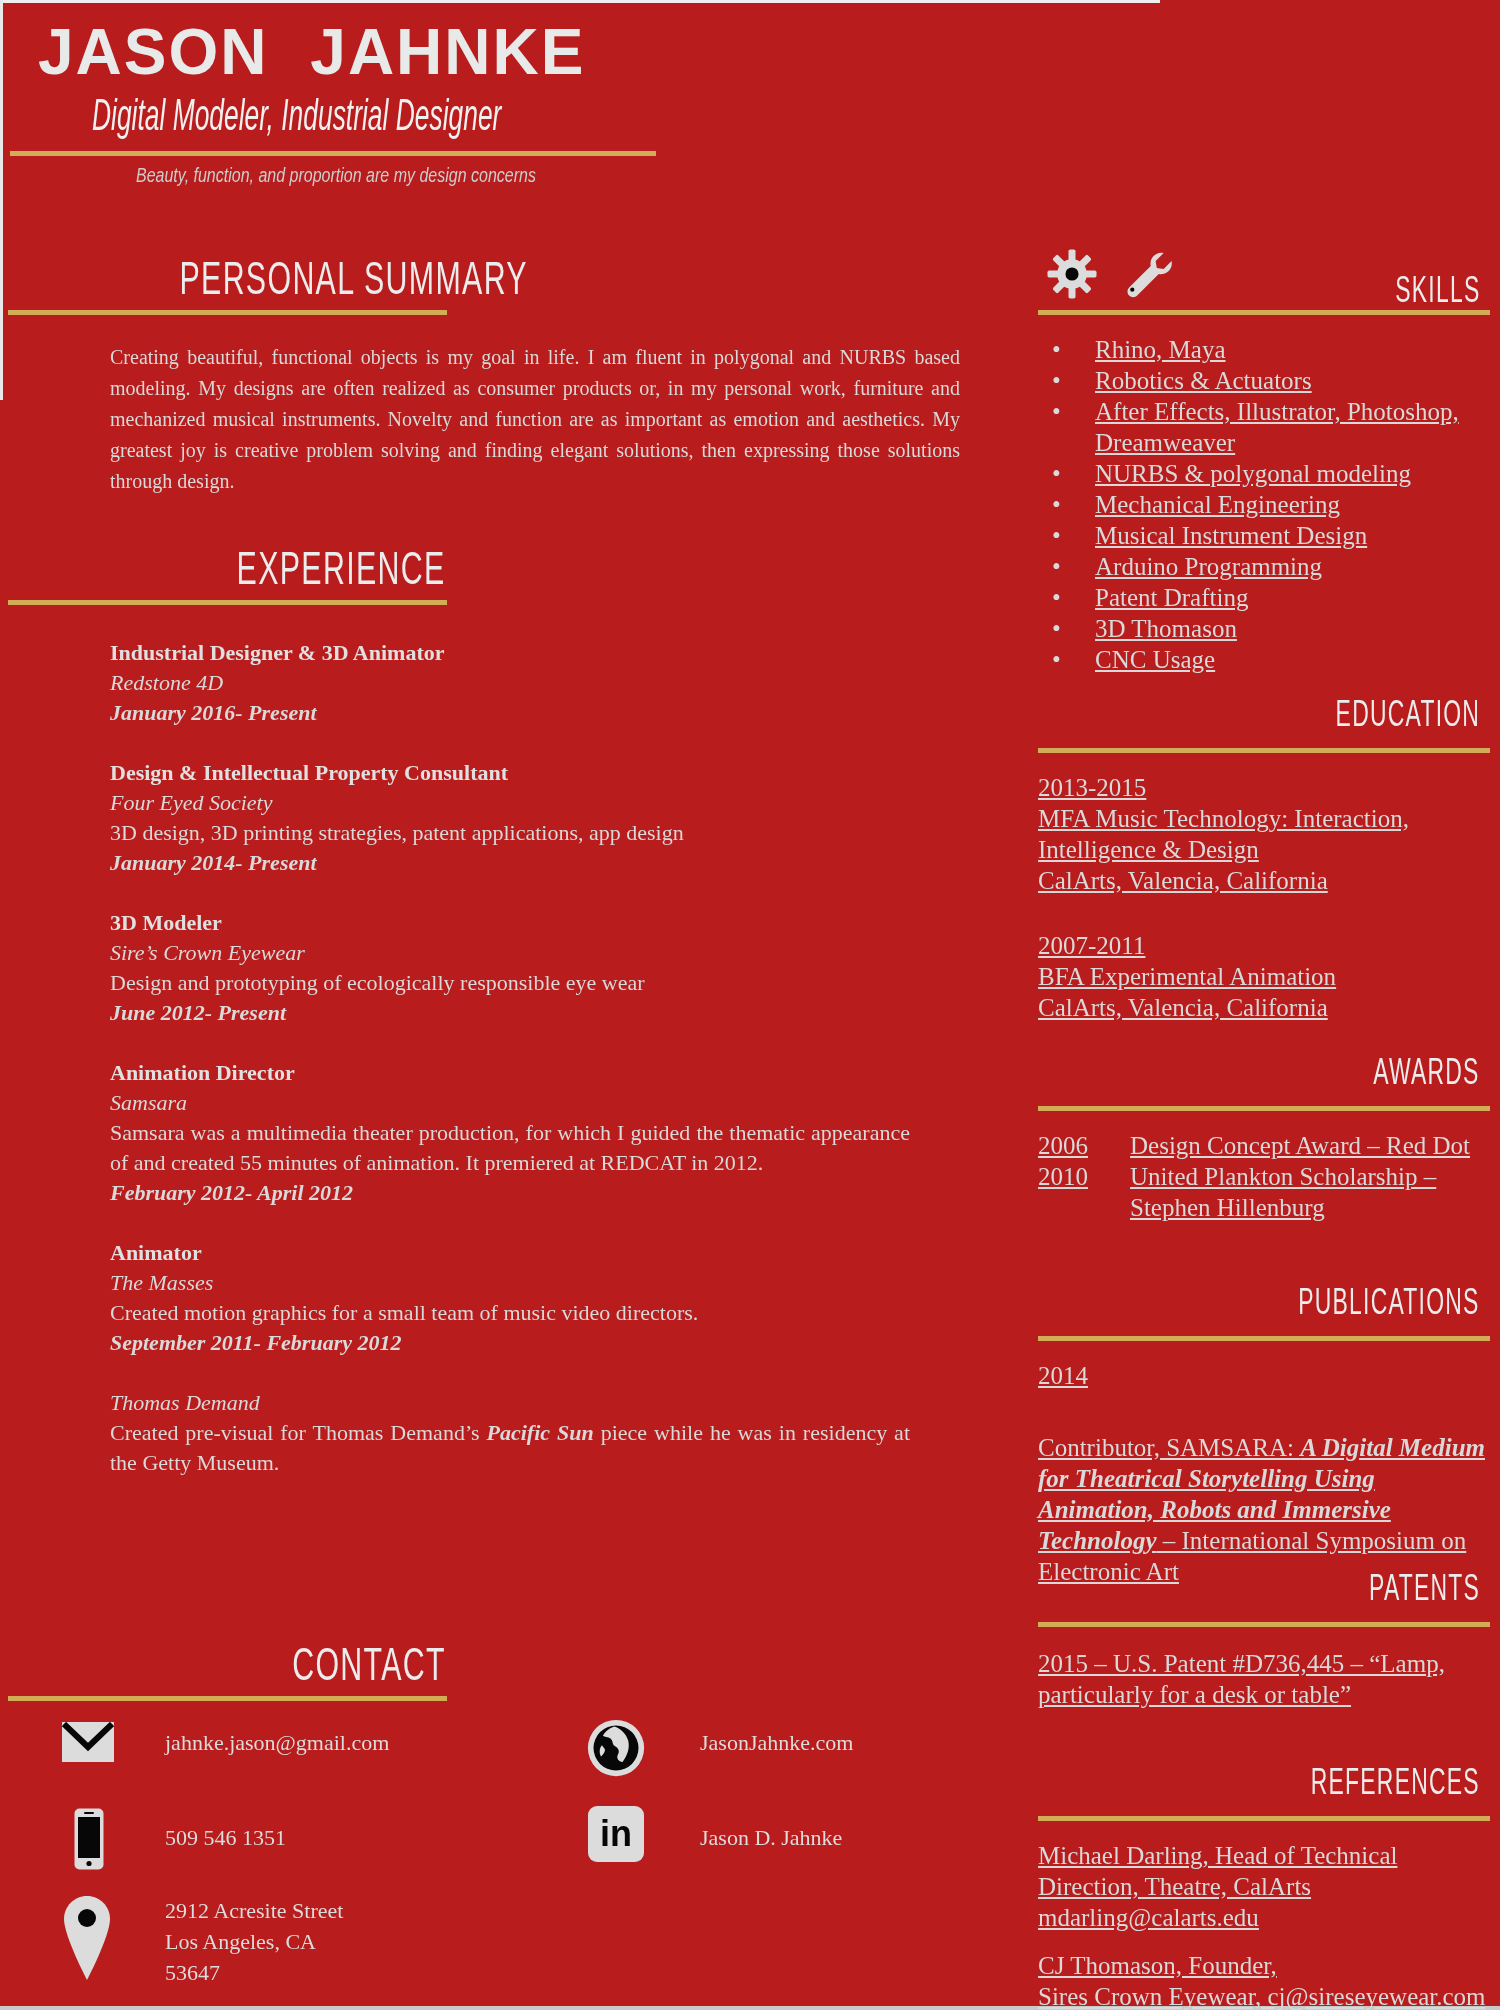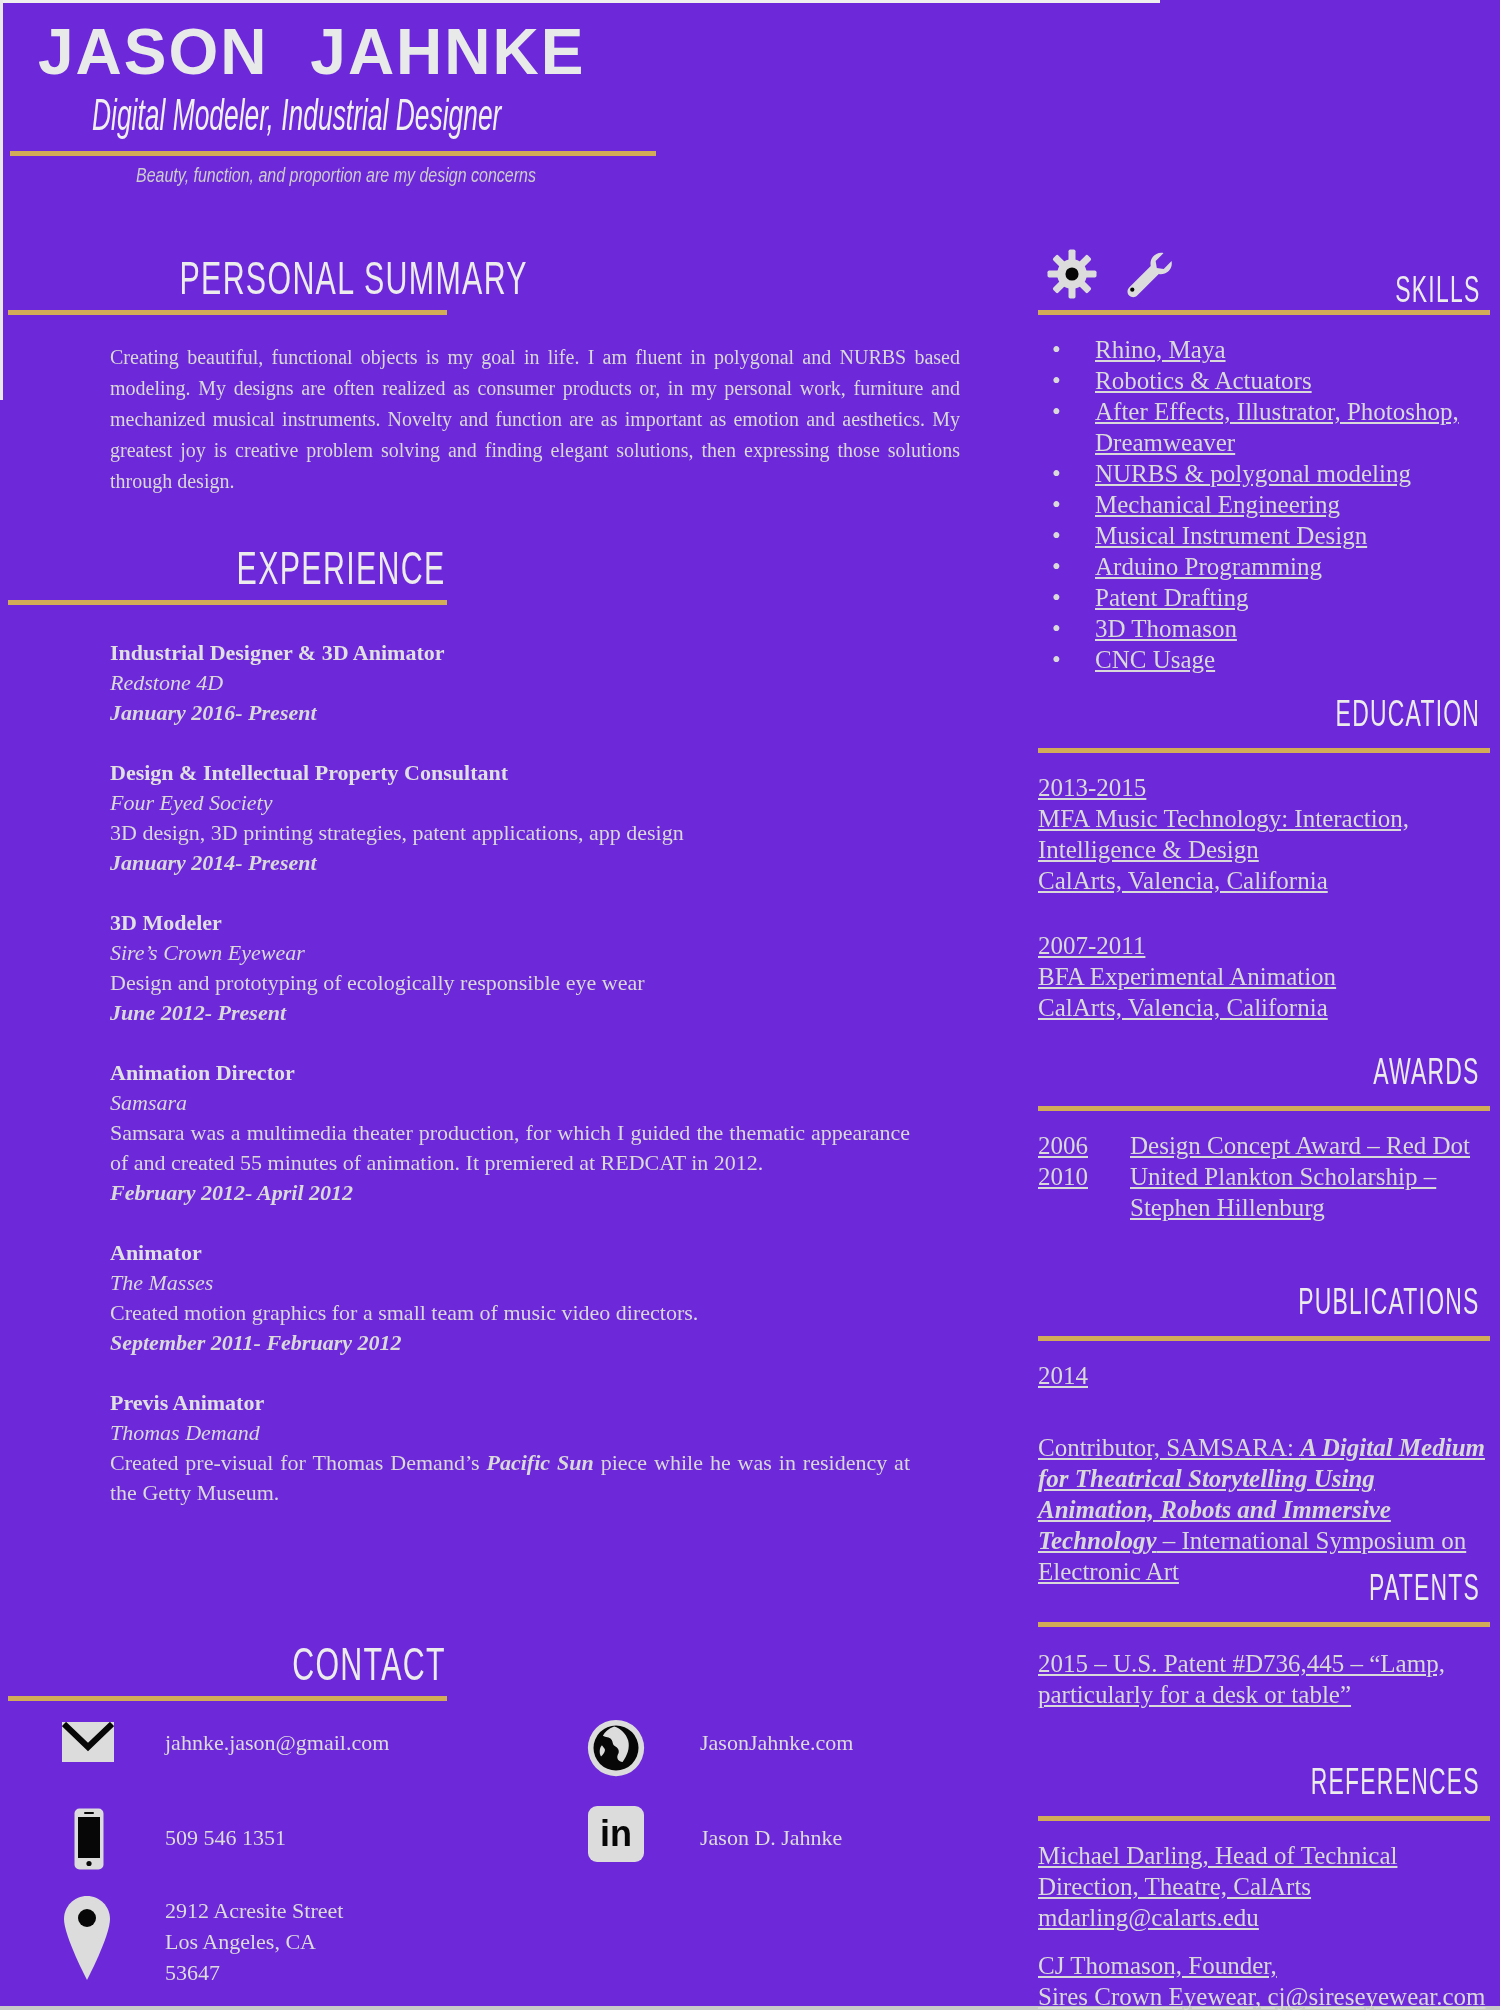--- a/index.html
+++ b/index.html
@@ -1,19 +1,19 @@
 <!DOCTYPE html>
 <html><head>
 <meta charset="utf-8">
 <style>
   html,body{margin:0;padding:0;background:#151515;}
   .page{
     position:relative;
     width:1500px;height:2010px;
-    background:#6d28d9;
+    background:#b91c1c;
     overflow:hidden;
     font-family:"Liberation Serif", serif;
     color:#d9d9d9;
   }
   
   .edge-top{position:absolute;left:0;top:0;width:1160px;height:3px;background:#efefef;}
   .edge-left{position:absolute;left:0;top:0;width:3px;height:400px;background:#e9e9e9;}
   .edge-bottom{position:absolute;left:0;bottom:0;width:1500px;height:4px;background:#c9c9c9;}
 
   
@@ -128,21 +128,20 @@
       <div class="job-desc">Samsara was a multimedia theater production, for which I guided the thematic appearance of and created 55 minutes of animation. It premiered at REDCAT in 2012.</div>
       <div class="job-dates">February 2012- April 2012</div>
     </div>
     <div class="job">
       <div class="job-title">Animator</div>
       <div class="job-co">The Masses</div>
       <div class="job-desc">Created motion graphics for a small team of music video directors.</div>
       <div class="job-dates">September 2011- February 2012</div>
     </div>
     <div class="job">
-      <div class="job-title">Previs Animator</div>
       <div class="job-co">Thomas Demand</div>
       <div class="job-desc"><span>Created pre-visual for Thomas Demand’s </span><span class="it">Pacific Sun</span><span> piece while he was in residency at the Getty Museum.</span></div>
     </div>
   </div>
 
   <div class="hleft" style="top:1638px;"><span>CONTACT</span></div>
   <div class="rule" style="left:8px;top:1696px;width:439px;"></div>
 
   <div class="c-icon" style="left:62px;top:1722px;">
     <svg width="52" height="40" viewBox="0 0 52 40">

